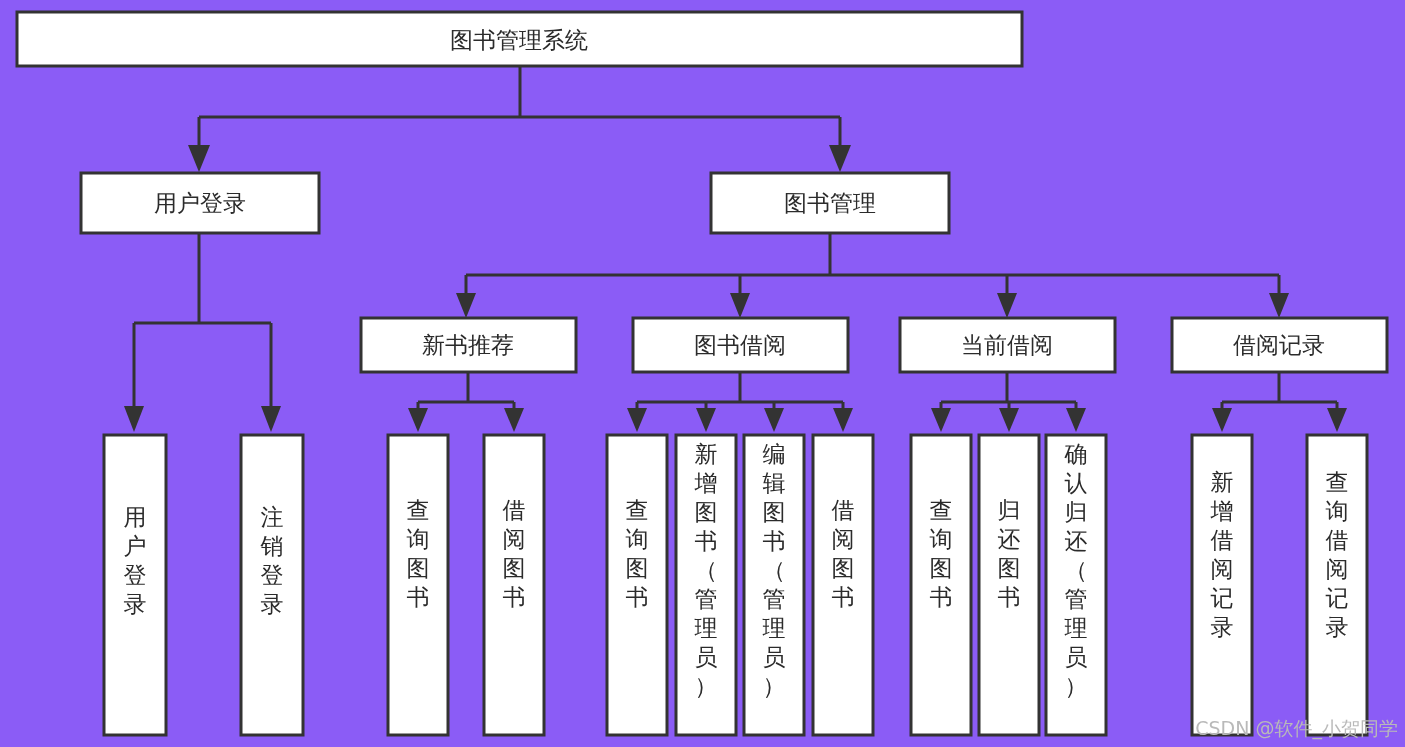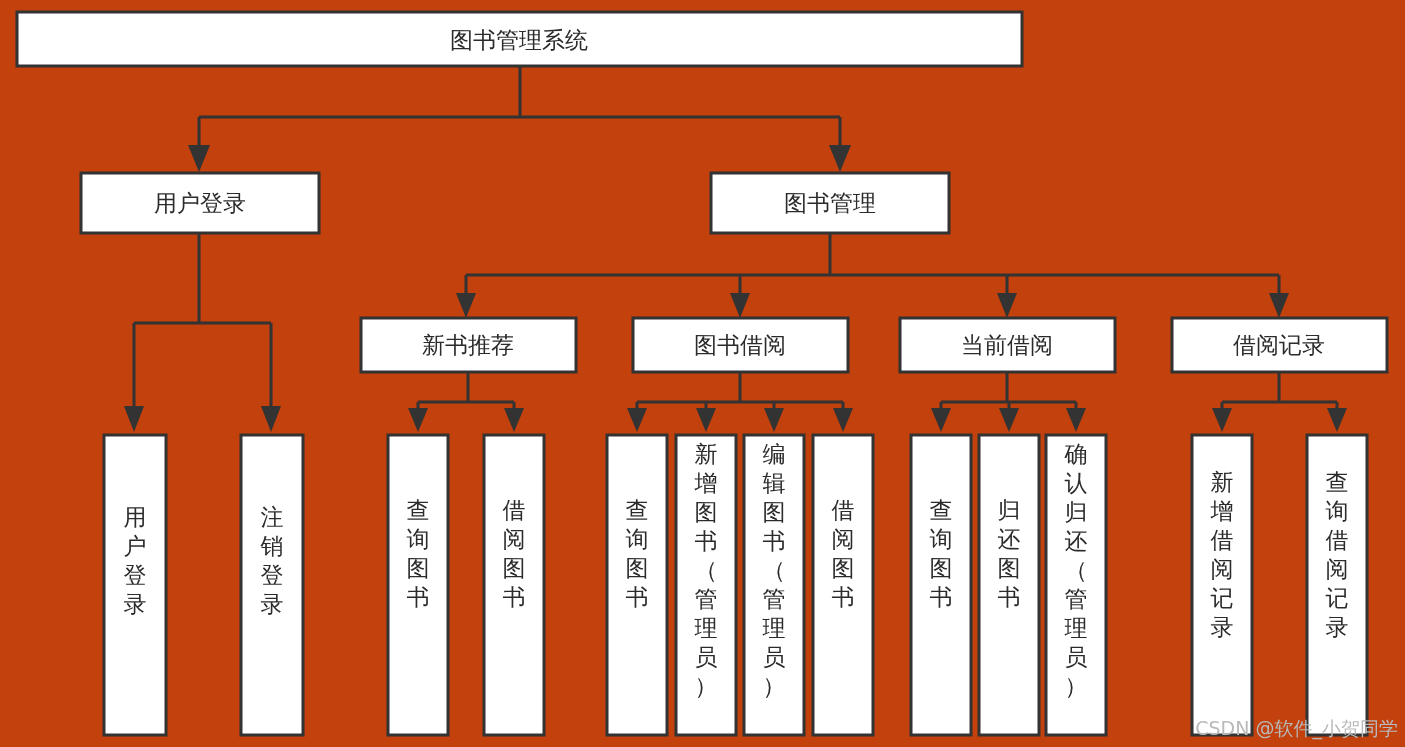--- a/index.html
+++ b/index.html
@@ -8,21 +8,21 @@
     padding: 0;
     background: #ffffff;
   }
   body {
     font-family: "DejaVu Sans", "Liberation Sans", sans-serif;
   }
   #diagram-root {
     position: relative;
     width: 1405px;
     height: 747px;
-    background: #c2410c;
+    background: #8b5cf6;
     overflow: hidden;
   }
   svg#flowchart {
     display: block;
     width: 1405px;
     height: 747px;
   }
   .node-box {
     fill: #ffffff;
     stroke: #333333;

